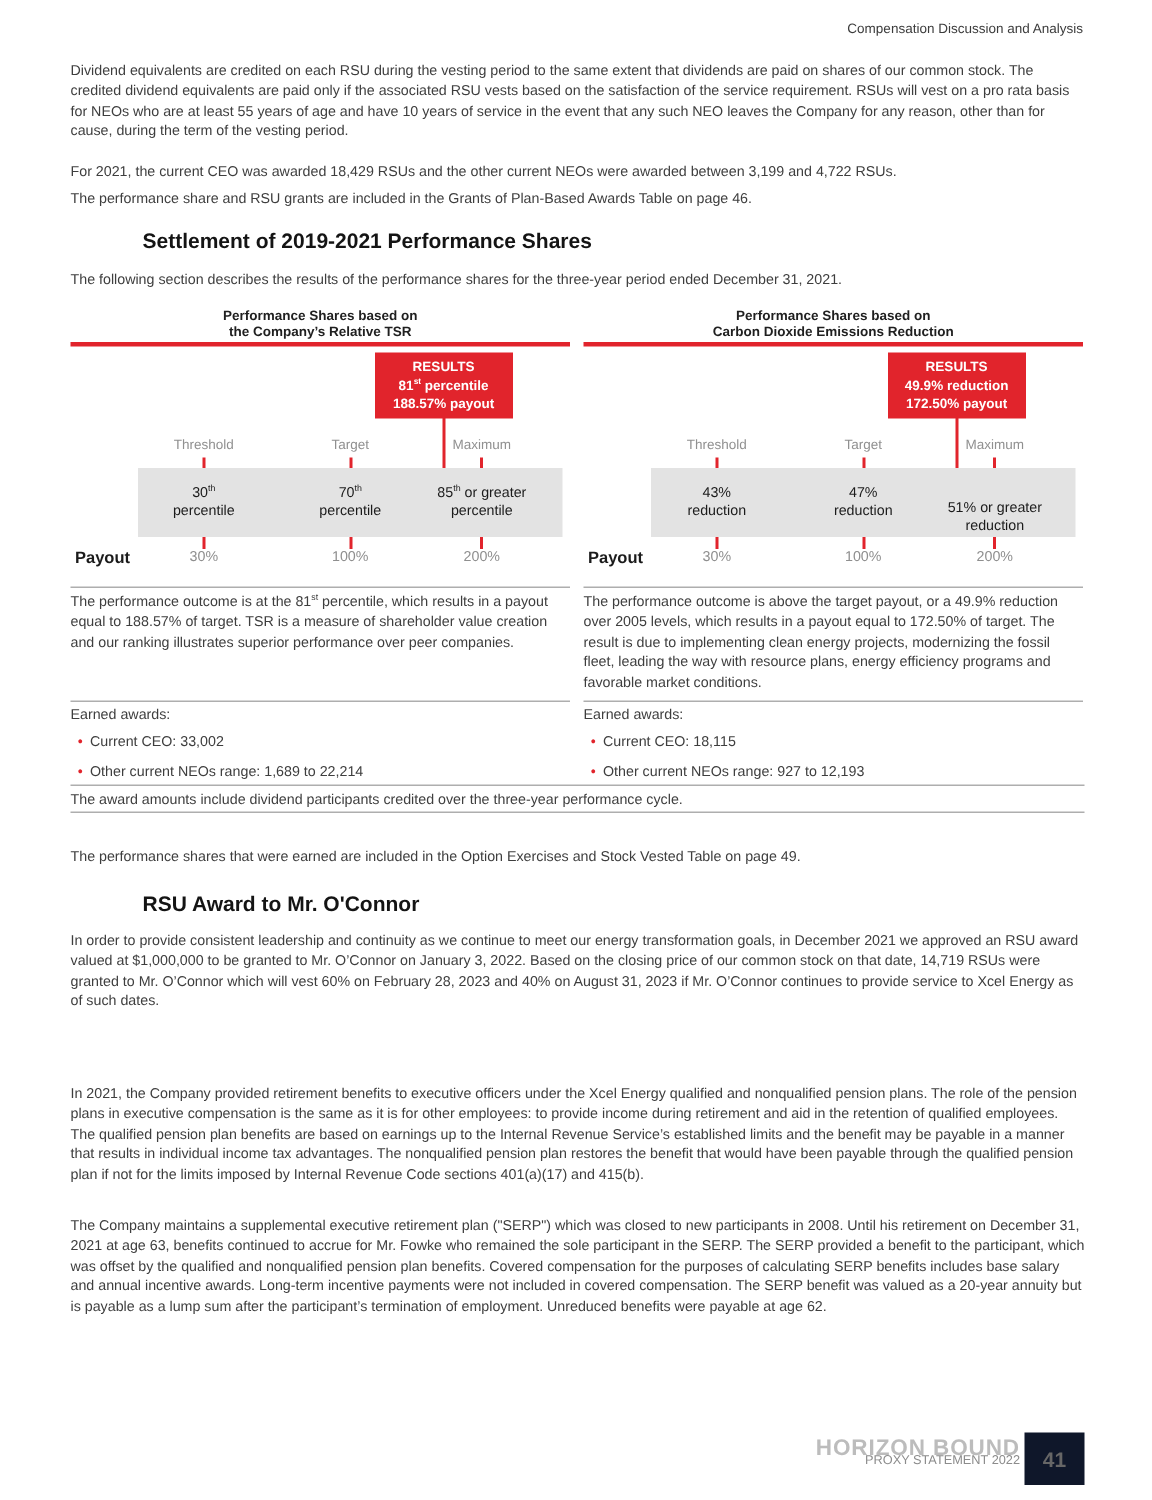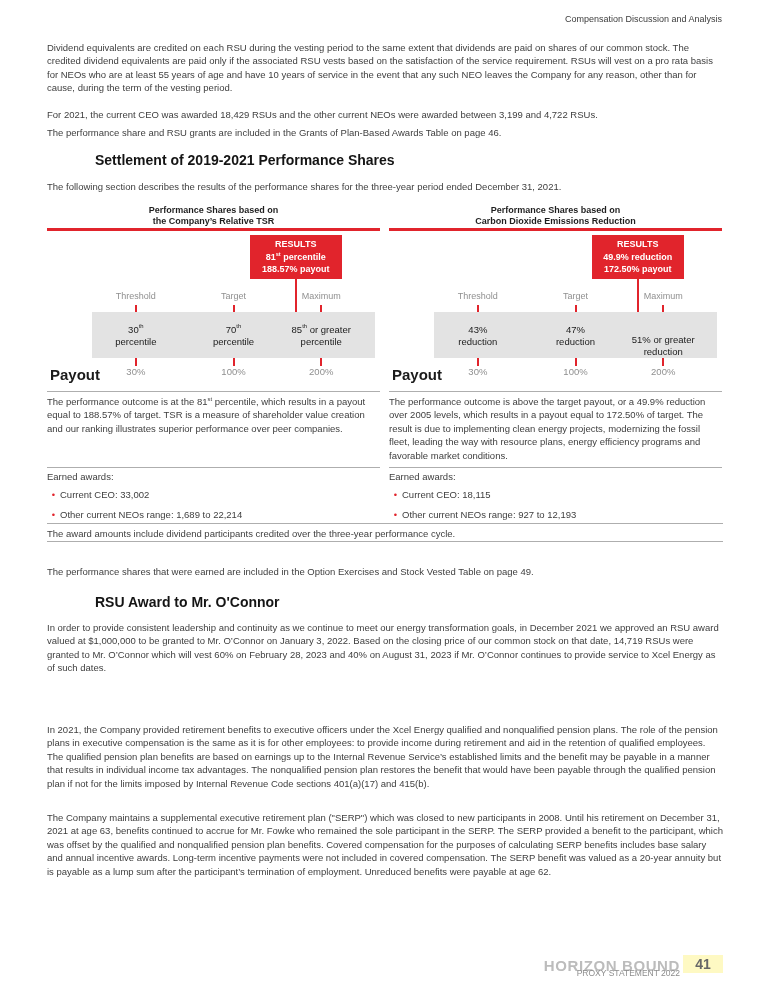--- a/index.html
+++ b/index.html
@@ -20,31 +20,31 @@
   .results-box{position:absolute;top:30px;transform:translateX(-50%);width:90px;background:#e1242c;
                color:#fff;text-align:center;font-size:9px;font-weight:bold;line-height:12.5px;padding:3px 1px;}
   .pointer{position:absolute;top:73px;width:2px;height:35px;background:#e1242c;transform:translateX(-50%);}
   .ms-label{position:absolute;top:86px;transform:translateX(-50%);font-size:9px;color:#909090;white-space:nowrap;}
   .tick-top{position:absolute;top:100px;width:2px;height:7px;background:#e1242c;transform:translateX(-50%);}
   .perf-bar{position:absolute;top:107px;left:0;width:100%;height:46px;background:#e3e3e3;}
   .bar-text{position:absolute;top:50%;transform:translate(-50%,-50%);text-align:center;
             font-size:9.5px;line-height:11.5px;color:#1b1b1b;white-space:nowrap;}
   .tick-bottom{position:absolute;top:153px;width:2px;height:8px;background:#e1242c;transform:translateX(-50%);}
   .payout-val{position:absolute;top:161px;transform:translateX(-50%);font-size:9.5px;color:#8f8f8f;}
-  .payout-label{position:absolute;left:3px;top:161px;font-size:15px;font-weight:bold;color:#1b1b1b;}
+  .payout-label{position:absolute;left:3px;top:161px;font-size:11px;font-weight:bold;color:#1b1b1b;}
   .divider{position:absolute;height:1px;background:#aeaeae;}
   .col-left{left:47px;width:333px;}
   .col-right{left:389px;width:333px;}
   .earned-h{font-size:9.5px;color:#3e3e3e;}
   .bullet-row{display:flex;align-items:flex-start;font-size:9.5px;color:#3e3e3e;}
   .bullet-dot{color:#e1242c;font-size:9.5px;width:13px;text-align:center;flex:none;}
   
   .footer-brand{right:88px;top:957px;font-size:15px;font-weight:bold;letter-spacing:0.6px;color:#bcbcbc;text-align:right;}
   .footer-sub{right:88px;top:968px;font-size:8.5px;color:#8c8c8c;text-align:right;}
-  .page-num-box{left:683px;top:955px;width:40px;height:18px;background:#fef9c3;
+  .page-num-box{left:683px;top:955px;width:40px;height:35px;background:#0f172a;
                 display:flex;align-items:center;justify-content:center;
                 font-size:14px;font-weight:bold;color:#666;}
 </style>
 </head>
 <body>
 
 <div class="page">
 
   <div class="abs doc-header">Compensation Discussion and Analysis</div>
 

